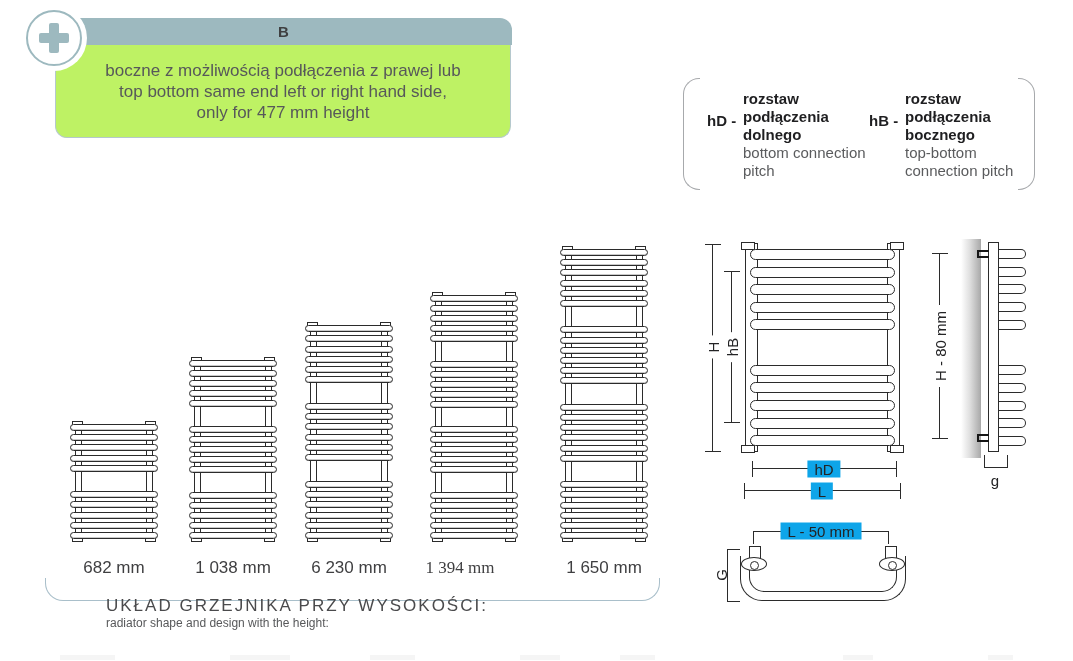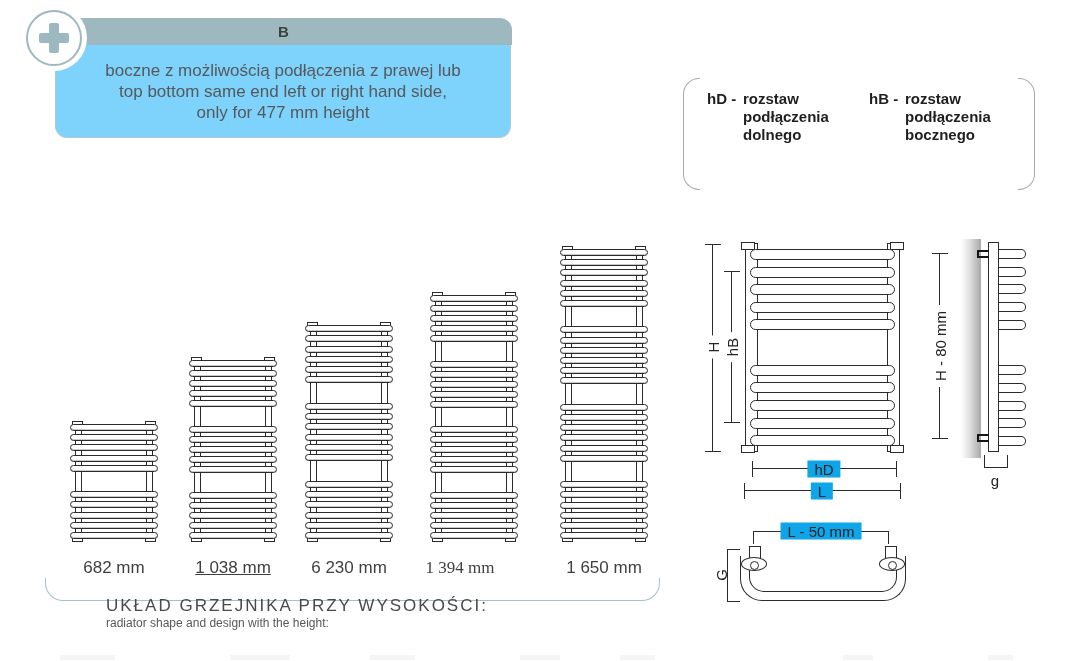--- a/index.html
+++ b/index.html
@@ -4,38 +4,38 @@
 <style>
   html,body{margin:0;padding:0;background:#fff;}
   #stage{position:relative;width:1073px;height:661px;background:#fff;overflow:hidden;
          font-family:"Liberation Sans",sans-serif;color:#57585a;}
   .abs{position:absolute;}
 
   
   .card-header{position:absolute;left:55px;top:18px;width:457px;height:27px;
     background:#9db9bf;border-radius:12px 12px 0 0;display:flex;align-items:center;justify-content:center;
     font-weight:bold;font-size:15px;color:#3f4041;}
-  .card-body{position:absolute;left:55px;top:45px;width:454px;height:92px;background:#7dd3fc;
+  .card-body{position:absolute;left:55px;top:45px;width:454px;height:92px;background:#bef264;
     border:1.5px solid #b5c8cd;border-top:none;border-radius:0 0 12px 12px;
     display:flex;flex-direction:column;align-items:center;justify-content:center;
     font-size:17px;line-height:21px;text-align:center;color:#57585a;}
   .plus-badge{position:absolute;left:26px;top:10px;width:52px;height:52px;border-radius:50%;
     background:#fff;border:2px solid #9db9bf;box-shadow:0 0 0 5px #fff;z-index:5;}
   .plus-badge::before,.plus-badge::after{content:'';position:absolute;background:#9db9bf;border-radius:2px;}
   .plus-badge::before{left:11px;top:21px;width:30px;height:10px;}
   .plus-badge::after{left:21px;top:11px;width:10px;height:30px;}
 
   
   .defs{position:absolute;left:683px;top:78px;width:352px;height:112px;}
   .defs::before,.defs::after{content:'';position:absolute;top:0;bottom:0;width:16px;
     border:1.6px solid #a7a9ac;}
   .defs::before{left:0;border-right:none;border-radius:16px 0 0 16px;}
   .defs::after{right:0;border-left:none;border-radius:0 16px 16px 0;}
   .def-entry{position:absolute;top:12px;display:flex;font-size:15px;line-height:18px;}
-  .def-term{font-weight:bold;color:#1f1f21;width:36px;white-space:nowrap;}
+  .def-term{font-weight:bold;color:#1f1f21;width:36px;white-space:nowrap;margin-top:22px;}
   .def-pl{font-weight:bold;color:#1f1f21;white-space:pre-line;}
   .def-en{color:#5a5b5d;white-space:pre-line;}
 
   
   #radiator-strip{position:absolute;left:0;top:240px;width:690px;height:325px;}
   .ladder{position:absolute;bottom:22px;width:92px;}
   .rail{position:absolute;top:2px;bottom:2px;width:7px;background:#fff;border:1px solid #2b2b2b;box-sizing:border-box;}
   .rail-l{left:7px;} .rail-r{right:7px;}
   .rail::before,.rail::after{content:'';position:absolute;height:5px;background:#fff;border:1px solid #2b2b2b;}
   .rail-l::before{top:-2px;left:-4px;width:9px;} .rail-l::after{bottom:-2px;left:-4px;width:9px;}
@@ -113,28 +113,32 @@
   </div>
   <div class="plus-badge"></div>
 
   <div class="defs">
     <div class="def-entry" style="left:24px;">
       <div class="def-term">hD -</div>
       <div>
         <div class="def-pl">rozstaw
 podłączenia
 dolnego</div>
+        <div class="def-en">bottom connection
+pitch</div>
       </div>
     </div>
     <div class="def-entry" style="left:186px;">
       <div class="def-term">hB -</div>
       <div>
         <div class="def-pl">rozstaw
 podłączenia
 bocznego</div>
+        <div class="def-en">top-bottom
+connection pitch</div>
       </div>
     </div>
   </div>
 
   <div id="radiator-strip">
       <div class="ladder" style="left: 68px; width: 92px; height: 123px;">
         <div class="rail rail-l"></div>
         <div class="rail rail-r"></div>
         <div class="rung" style="top: 4px; height: 7px;"></div>
         <div class="rung" style="top: 14.2px; height: 7px;"></div>
@@ -160,21 +164,21 @@
         <div class="rung" style="top: 80px; height: 7px;"></div>
         <div class="rung" style="top: 90px; height: 7px;"></div>
         <div class="rung" style="top: 100px; height: 7px;"></div>
         <div class="rung" style="top: 110px; height: 7px;"></div>
         <div class="rung" style="top: 136px; height: 7px;"></div>
         <div class="rung" style="top: 146px; height: 7px;"></div>
         <div class="rung" style="top: 156px; height: 7px;"></div>
         <div class="rung" style="top: 166px; height: 7px;"></div>
         <div class="rung" style="top: 176px; height: 7px;"></div>
       </div>
-      <div class="rad-label" style="left: 173px; text-decoration: underline;">1 038 mm</div>
+      <div class="rad-label" style="left: 173px;">1 038 mm</div>
       <div class="ladder" style="left: 303px; width: 92px; height: 222px;">
         <div class="rail rail-l"></div>
         <div class="rail rail-r"></div>
         <div class="rung" style="top: 4px; height: 7px;"></div>
         <div class="rung" style="top: 14.2px; height: 7px;"></div>
         <div class="rung" style="top: 24.5px; height: 7px;"></div>
         <div class="rung" style="top: 34.7px; height: 7px;"></div>
         <div class="rung" style="top: 45px; height: 7px;"></div>
         <div class="rung" style="top: 55.2px; height: 7px;"></div>
         <div class="rung" style="top: 81.9px; height: 7px;"></div>

